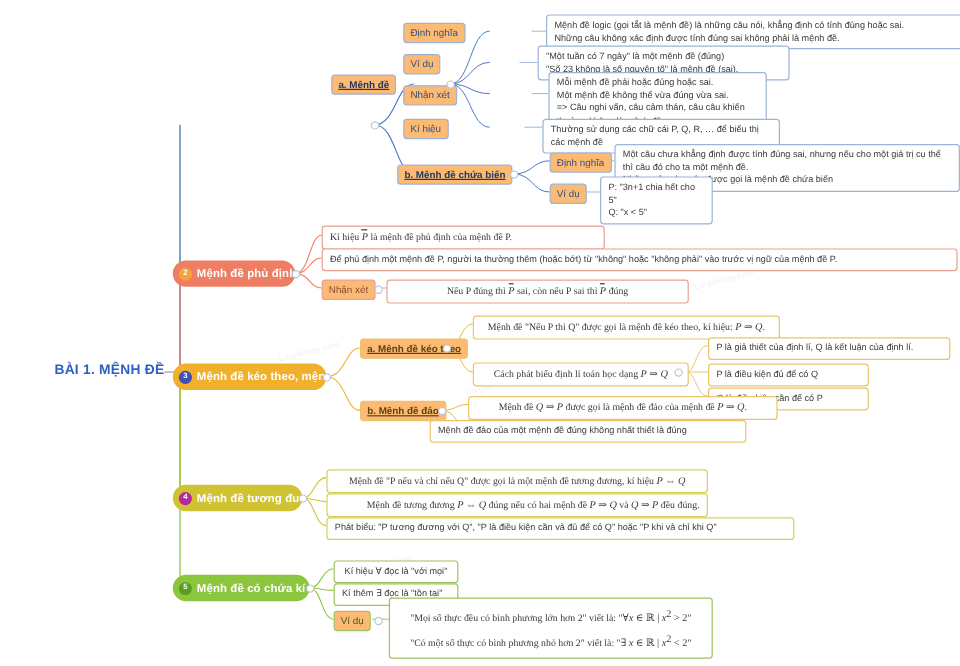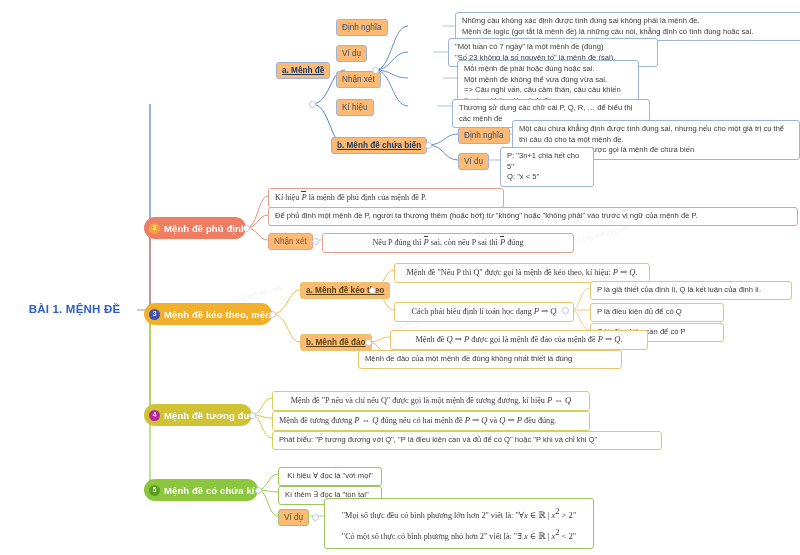--- a/index.html
+++ b/index.html
@@ -10,21 +10,21 @@
   }
   #map{position:relative;width:800px;height:555px;}
   #wires{position:absolute;left:0;top:0;width:800px;height:555px;pointer-events:none;}
 
   .node{position:absolute;box-sizing:border-box;}
 
   
   .root{
     left:12px;top:302px;width:125px;
     font-size:11.5px;font-weight:bold;color:#2f5fc4;letter-spacing:.2px;
-    text-align:center;line-height:14px;
+    text-align:right;line-height:14px;
   }
 
   
   .pill{
     border-radius:11px;height:22px;display:flex;align-items:center;
     padding:0 8px 0 5px;color:#ffffff;font-size:9.5px;font-weight:bold;
     white-space:nowrap;overflow:hidden;letter-spacing:.1px;
   }
   .pill .badge{
     flex:0 0 auto;width:11px;height:11px;border-radius:50%;
@@ -144,22 +144,22 @@
 
   <div class="node t-blue">
     <div class="b2 bold" style="position:absolute;left:276px;top:62px;">
       <span>a. Mệnh đề</span>
     </div>
 
     <div class="b2" style="position:absolute;left:336px;top:19px;">
       <span>Định nghĩa</span>
     </div>
     <div class="leaf" style="position:absolute;left:455px;top:12px;width:334px;">
+      <span class="l">Mệnh đề logic (gọi tắt là mệnh đề) là những câu nói, khẳng định có tính đúng hoặc sai.</span>
       <span class="l">Những câu không xác định được tính đúng sai không phải là mệnh đề.</span>
-      <span class="l">Mệnh đề logic (gọi tắt là mệnh đề) là những câu nói, khẳng định có tính đúng hoặc sai.</span>
     </div>
 
     <div class="b2" style="position:absolute;left:336px;top:45px;">
       <span>Ví dụ</span>
     </div>
     <div class="leaf" style="position:absolute;left:448px;top:38px;width:196px;">
       <span class="l">"Một tuần có 7 ngày" là một mệnh đề (đúng)</span>
       <span class="l">"Số 23 không là số nguyên tố" là mệnh đề (sai).</span>
     </div>
 
@@ -262,21 +262,21 @@
 
   <div class="node pill" id="pill4" style="left:144px;top:404px;width:108px;background:#cfc233;">
     <span class="badge" style="background:#b5289e;">4</span>
     <span>Mệnh đề tương đương</span>
   </div>
 
   <div class="node t-olive">
     <div class="leaf" style="position:absolute;left:272px;top:391px;width:304px;text-align:center;">
       <span class="serif">Mệnh đề "P nếu và chỉ nếu Q" được gọi là một mệnh đề tương đương, kí hiệu <span class="mth">P</span> <span class="mthn">⇔</span> <span class="mth">Q</span></span>
     </div>
-    <div class="leaf" style="position:absolute;left:272px;top:411px;width:304px;text-align:left;">
+    <div class="leaf" style="position:absolute;left:272px;top:411px;width:304px;text-align:right;">
       <span class="serif">Mệnh đề tương đương <span class="mth">P</span> <span class="mthn">⇔</span> <span class="mth">Q</span> đúng nếu có hai mệnh đề <span class="mth">P</span> <span class="mthn">⇒</span> <span class="mth">Q</span> và <span class="mth">Q</span> <span class="mthn">⇒</span> <span class="mth">P</span> đều đúng.</span>
     </div>
     <div class="leaf" style="position:absolute;left:272px;top:431px;width:376px;">
       <span>Phát biểu: "P tương đương với Q", "P là điều kiện cần và đủ để có Q" hoặc "P khi và chỉ khi Q"</span>
     </div>
   </div>
 
   <div class="node pill" id="pill5" style="left:144px;top:479px;width:114px;background:#8cc63f;">
     <span class="badge" style="background:#5a9e1f;">5</span>
     <span>Mệnh đề có chứa kí hiệu ∀, ∃</span>

